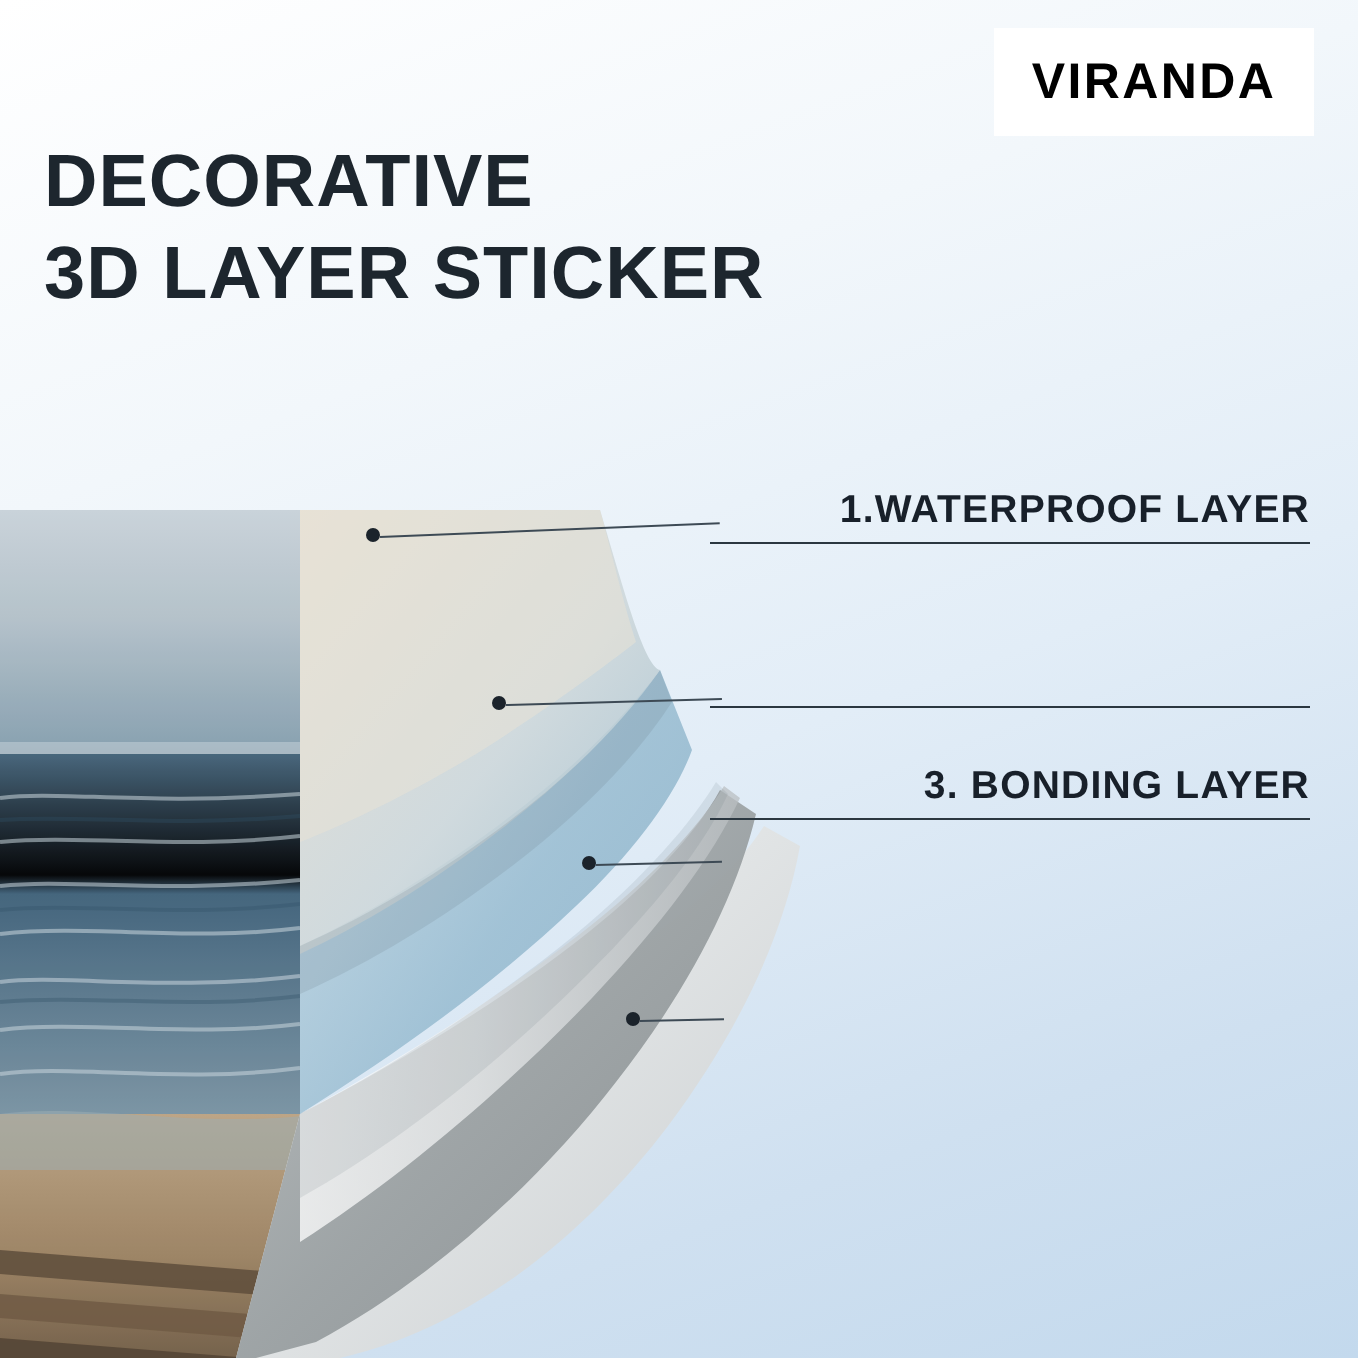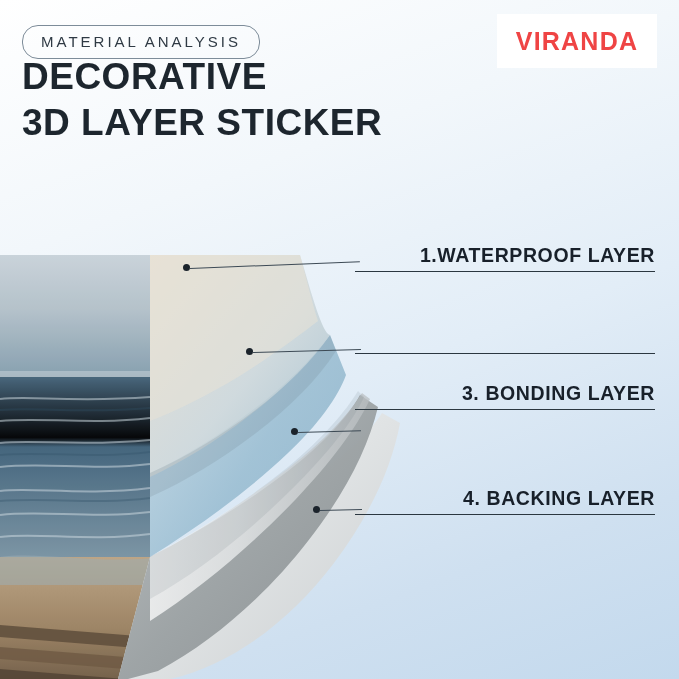--- a/index.html
+++ b/index.html
@@ -30,21 +30,21 @@
     padding: 7px 18px 8px 18px;
     font-size: 15px;
     letter-spacing: 3.0px;
     color: #2f3a44;
     font-weight: 400;
     white-space: nowrap;
   }
   .title-block {
     position: absolute;
     left: 22px;
-    top: 54px;
+    top: 68px;
     color: #1d262e;
     font-weight: bold;
     font-size: 37px;
     letter-spacing: 0.5px;
     line-height: 1.25;
   }
   .title-line { display: block; white-space: nowrap; }
 
   .brand-box {
     position: absolute;
@@ -54,21 +54,21 @@
     height: 54px;
     background: #ffffff;
     display: flex;
     align-items: center;
     justify-content: center;
   }
   .brand-text {
     font-size: 25px;
     font-weight: bold;
     letter-spacing: 1.2px;
-    color: #ef4444;
+    color: #000000;
   }
 
   
   .artwork {
     position: absolute;
     left: 0;
     top: 185px;
     width: 430px;
     height: 494px;
   }
@@ -111,21 +111,20 @@
     height: 7px;
     border-radius: 50%;
     background: #1b232b;
   }
 </style>
 </head>
 <body>
 
 <div id="page">
 
-  <div class="eyebrow">MATERIAL ANALYSIS</div>
 
   <div class="title-block">
     <span class="title-line">DECORATIVE</span>
     <span class="title-line">3D LAYER STICKER</span>
   </div>
 
   <div class="brand-box">
     <span class="brand-text">VIRANDA</span>
   </div>
 
@@ -259,18 +258,14 @@
 
   <div class="callout" style="top:320px;">
     <span class="rule"></span>
   </div>
 
   <div class="callout" style="top:376px;">
     <span class="label">3. BONDING LAYER</span>
     <span class="rule"></span>
   </div>
 
-  <div class="callout" style="top:481px;">
-    <span class="label">4. BACKING LAYER</span>
-    <span class="rule"></span>
-  </div>
 
 </div>
 
 </body></html>

